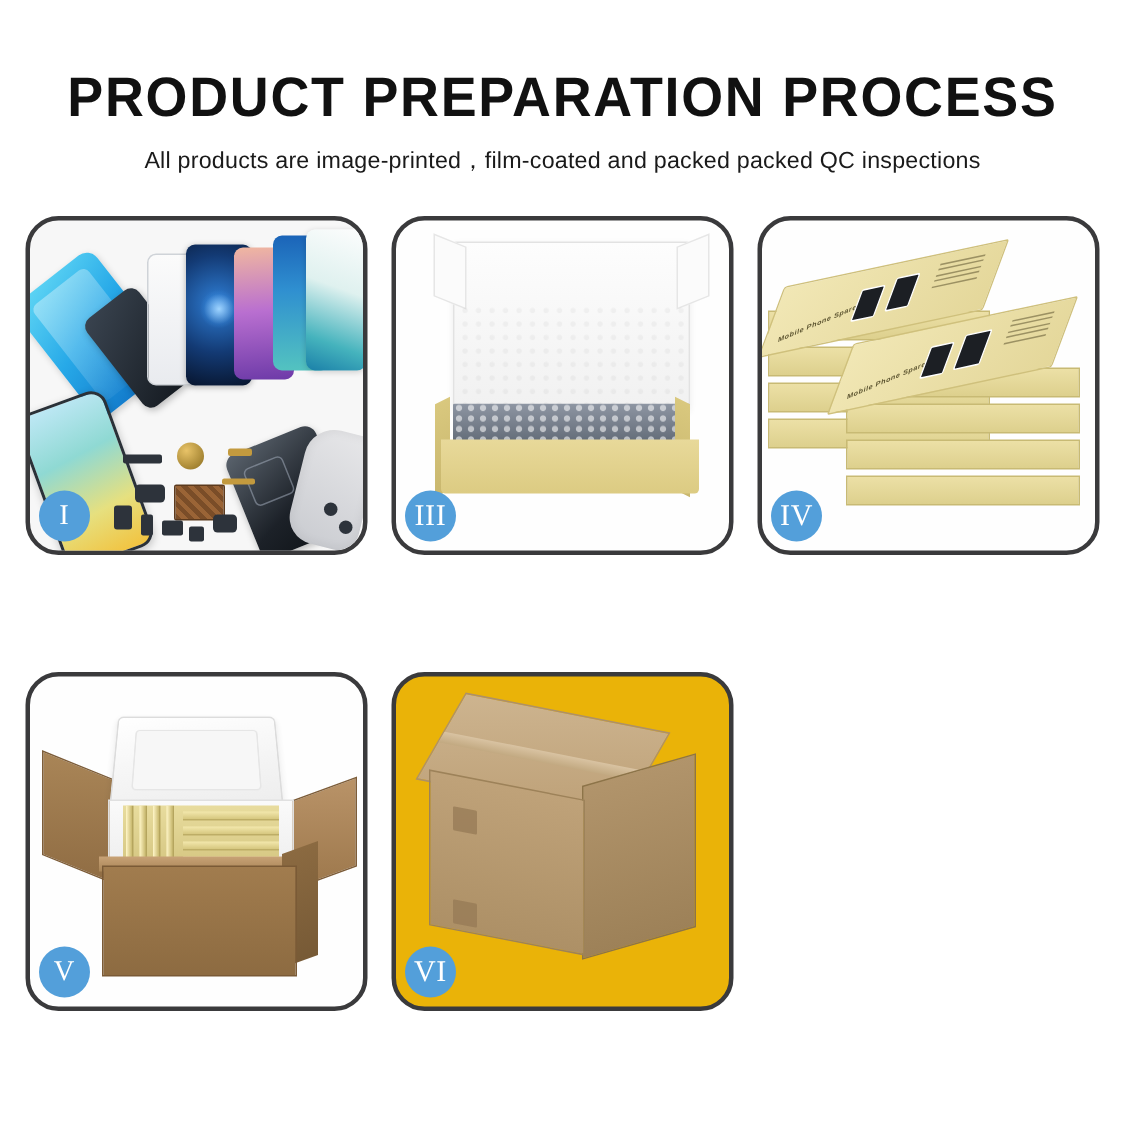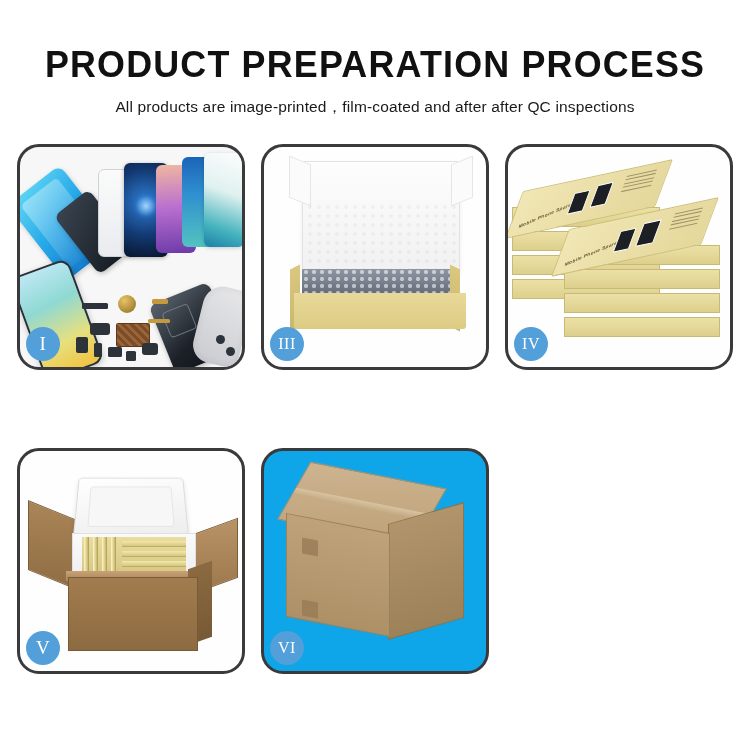--- a/index.html
+++ b/index.html
@@ -44,21 +44,21 @@
 
   .badge {
     position:absolute; left:6px; bottom:6px;
     width:34px; height:34px; border-radius:50%;
     background:#539fda;
     color:#fff; font-family:"Liberation Serif", serif;
     font-size:19px; line-height:34px; text-align:center;
     letter-spacing:0.5px;
     z-index:40;
   }
-  .badge.wide { font-size:16px; }
+  .badge.wide { font-size:20px; }
 
   
   .p1 { background:#f7f7f7; }
   .ph { position:absolute; border-radius:7px; }
   .ph-blue {
     left:10px; top:28px; width:66px; height:96px;
     background:linear-gradient(160deg,#62d8f5 0%,#27a9e8 45%,#0d6fc4 100%);
     transform: rotate(-38deg); border-radius:9px;
     box-shadow:0 2px 5px rgba(0,0,0,.18);
   }
@@ -272,21 +272,21 @@
     position:absolute; left:168px; top:114px; width:24px; height:76px;
     background:linear-gradient(180deg,#8b6a41,#775a36);
     transform: skewY(-20deg);
   }
   .c5-rim {
     position:absolute; left:46px; top:120px; width:134px; height:10px;
     background:linear-gradient(180deg,#c8a276,#a98557);
   }
 
   
-  .p6 { background:#0ea5e9; }
+  .p6 { background:#eab308; }
   .c6-top {
     position:absolute; left:22px; top:24px; width:152px; height:58px;
     background:linear-gradient(170deg,#cdb48f,#bda077);
     transform: skewX(-30deg) skewY(10deg);
     border:1px solid #ad9069;
   }
   .c6-top::after{content:"";position:absolute;left:0;top:44%;width:100%;height:7px;
     background:linear-gradient(180deg,#d9c3a2,#c2a981);}
   .c6-face {
     position:absolute; left:22px; top:72px; width:104px; height:104px;
@@ -302,21 +302,21 @@
   }
   .tape { position:absolute; background:rgba(150,122,86,.75); border-radius:1px; }
 </style>
 </head>
 <body>
 
 <div class="page">
 
   <div class="header">
     <div class="title">PRODUCT PREPARATION PROCESS</div>
-    <div class="subtitle">All products are image-printed，film-coated and after after QC inspections</div>
+    <div class="subtitle">All products are image-printed，film-coated and packed packed QC inspections</div>
   </div>
 
   <div class="grid">
 
     <div class="panel p1">
       <div class="stage">
         <div class="ph ph-blue"></div>
         <div class="ph ph-dark"></div>
         <div class="ph ph-glass"></div>
         <div class="ph ph-navy"></div>

